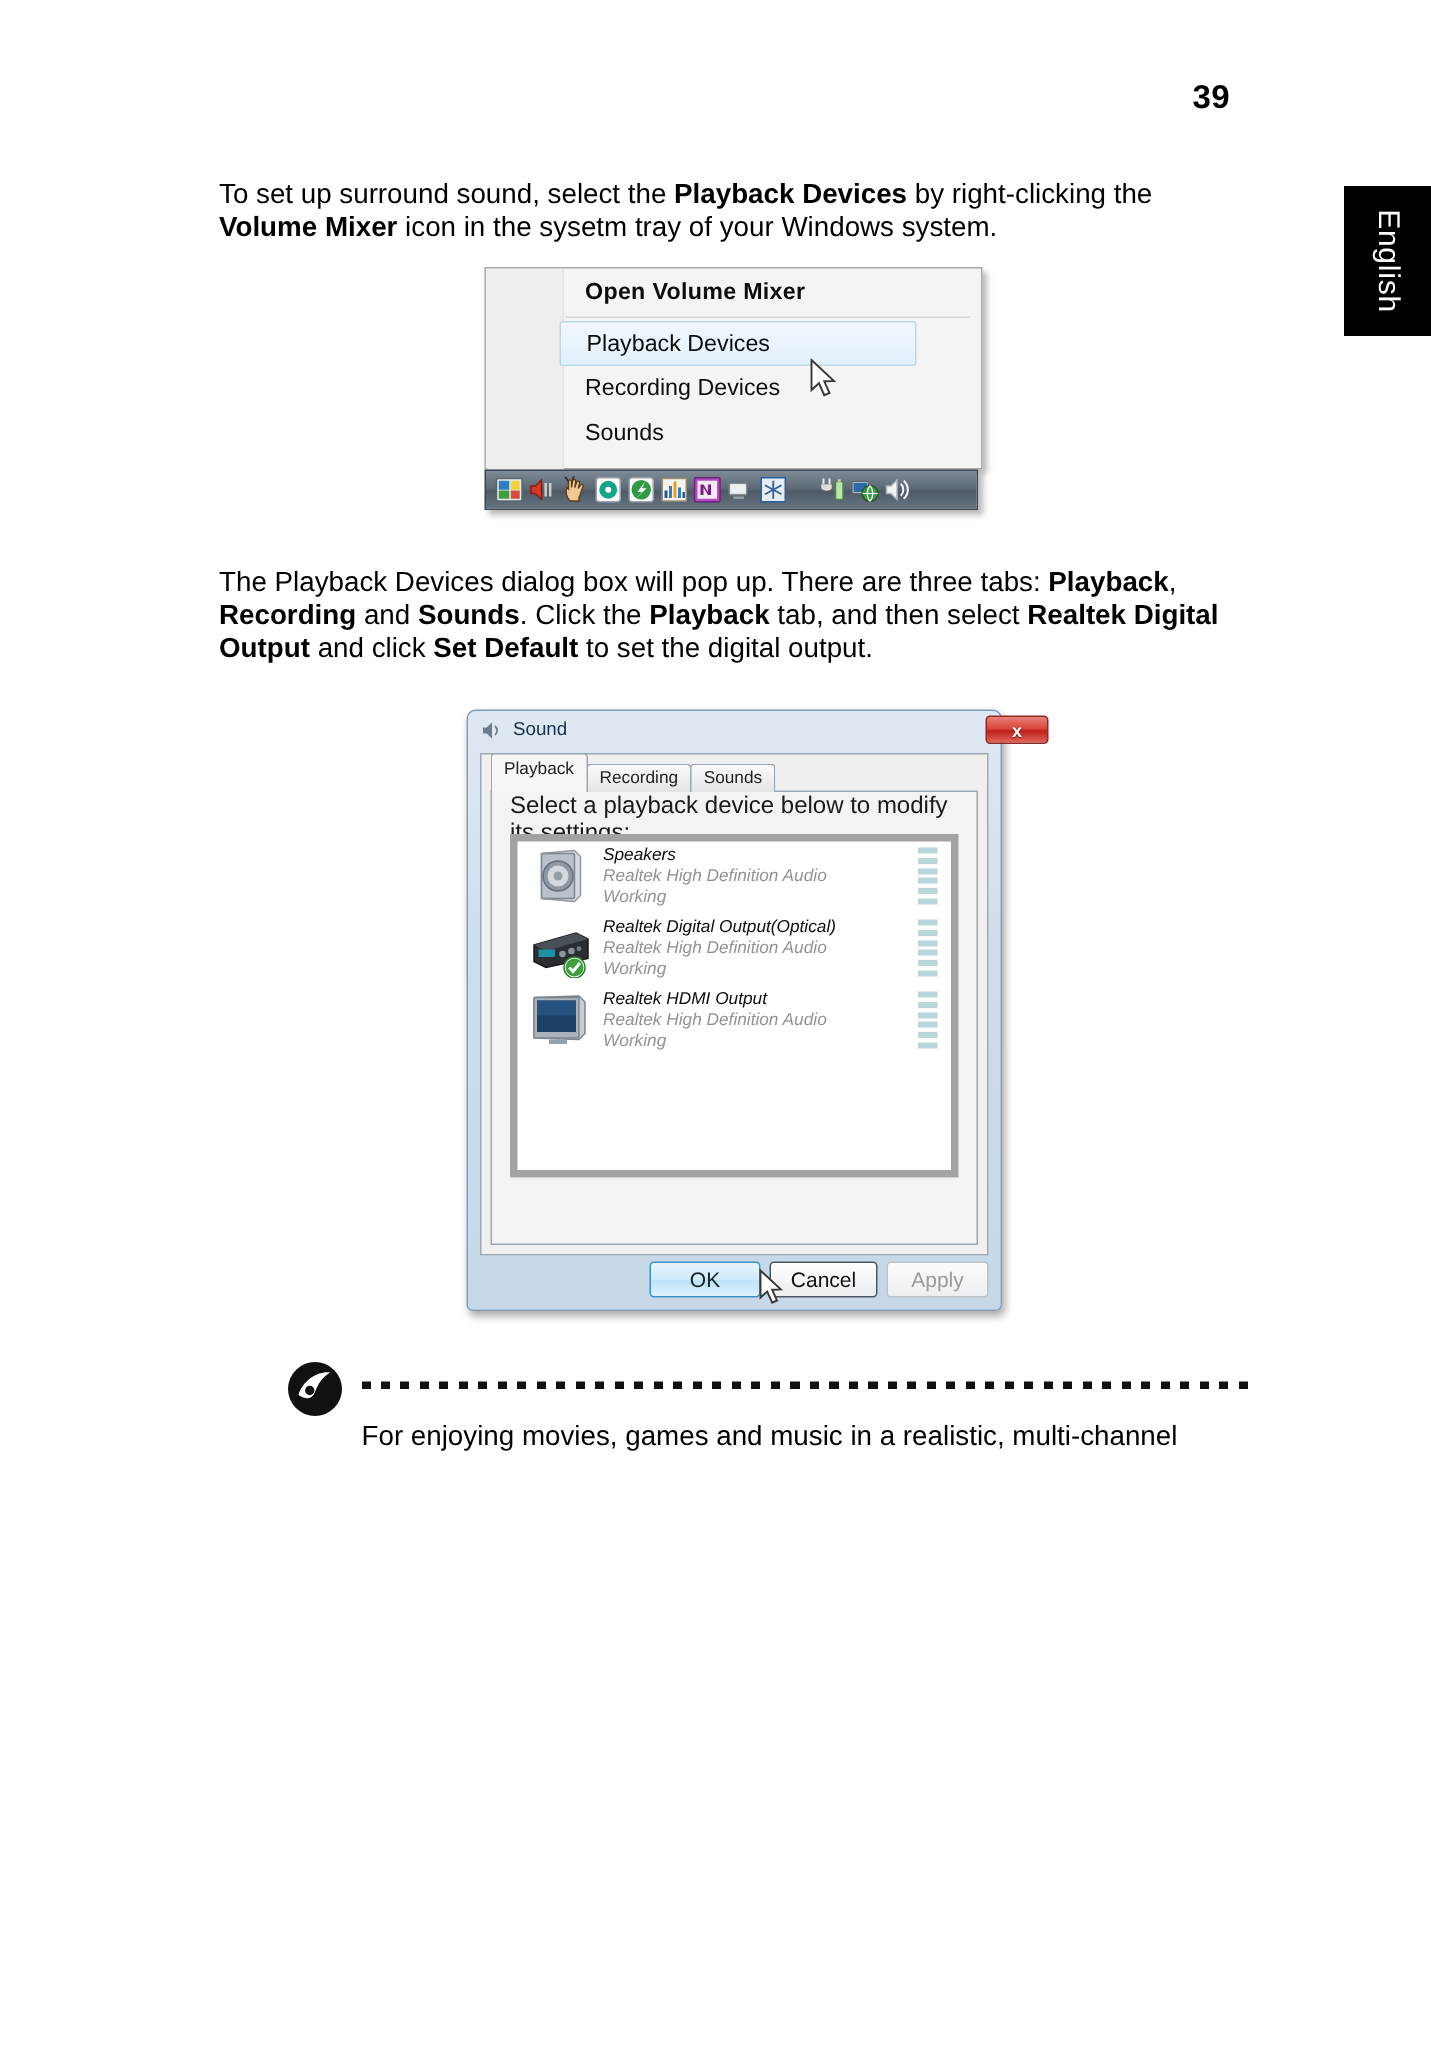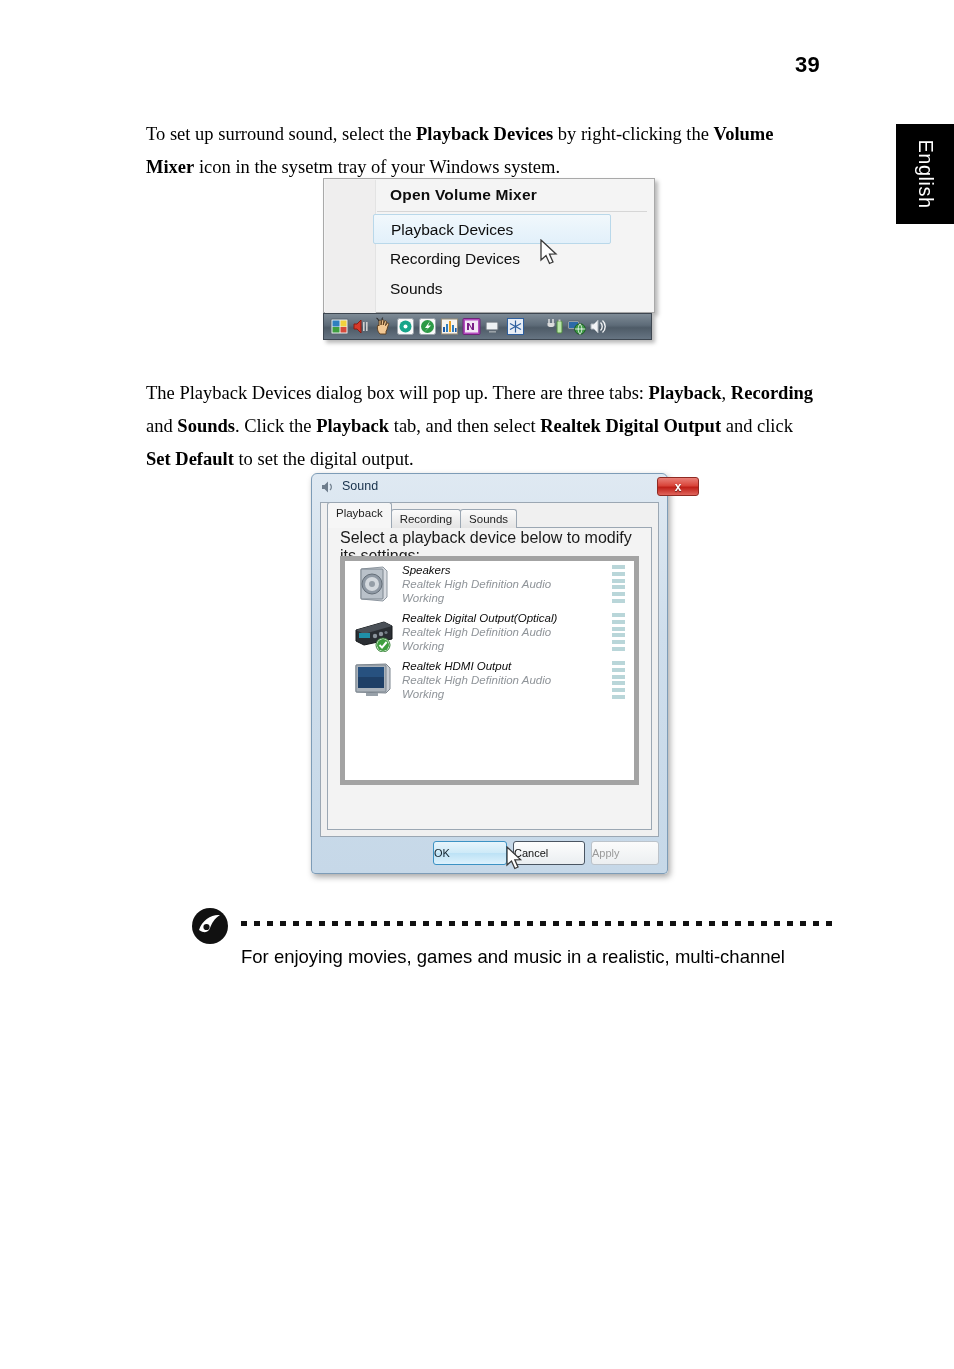--- a/index.html
+++ b/index.html
@@ -46,23 +46,22 @@
     font-weight: 400;
     letter-spacing: 0.5px;
   }
 
   
   .para {
     position: absolute;
     left: 146px;
     width: 672px;
     font-size: 18.5px;
-    line-height: 33px;
+    line-height: 22px;
     color: #000;
-    font-family: Liberation Serif, serif;
   }
   .para b { font-weight: 700; }
   #para-1 { top: 118px; }
   #para-2 { top: 377px; }
 
   
   .menu-shot {
     position: absolute;
     left: 323px;
     top: 178px;
@@ -335,21 +334,22 @@
     position: absolute;
     left: 8px;
     right: 8px;
     bottom: 8px;
     height: 24px;
   }
   .btn-main {
     position: absolute;
     height: 24px;
     line-height: 22px;
-    font-size: 11px;
+    font-size: 14px;
+    text-align: center;
     border-radius: 3px;
     box-sizing: border-box;
   }
   #btn-ok {
     right: 152px;
     width: 74px;
     background: linear-gradient(to bottom,#e8f5fc 0%,#cdeaf8 50%,#bce2f6 51%,#ddf1fc 100%);
     border: 1px solid #3c92c4;
     color: #12232e;
   }

